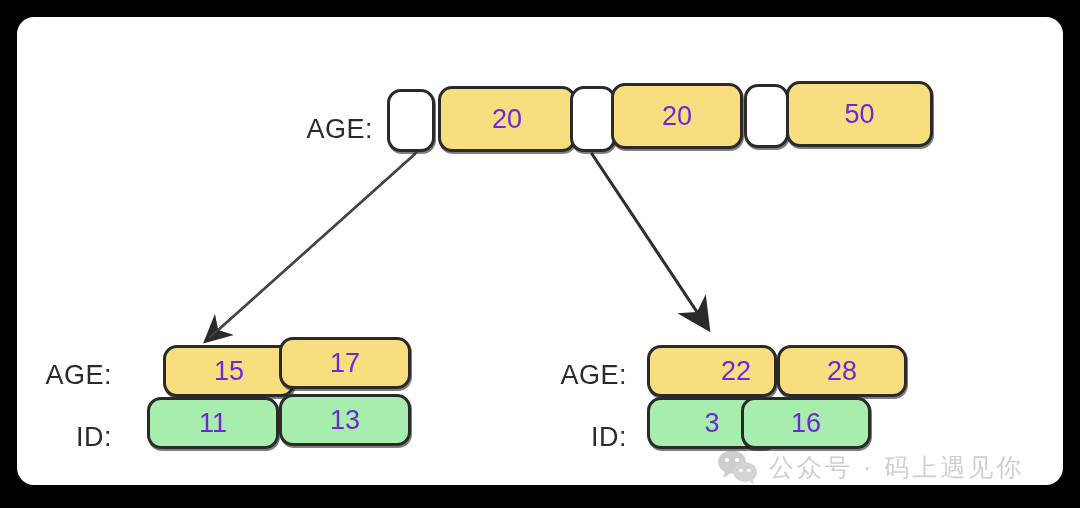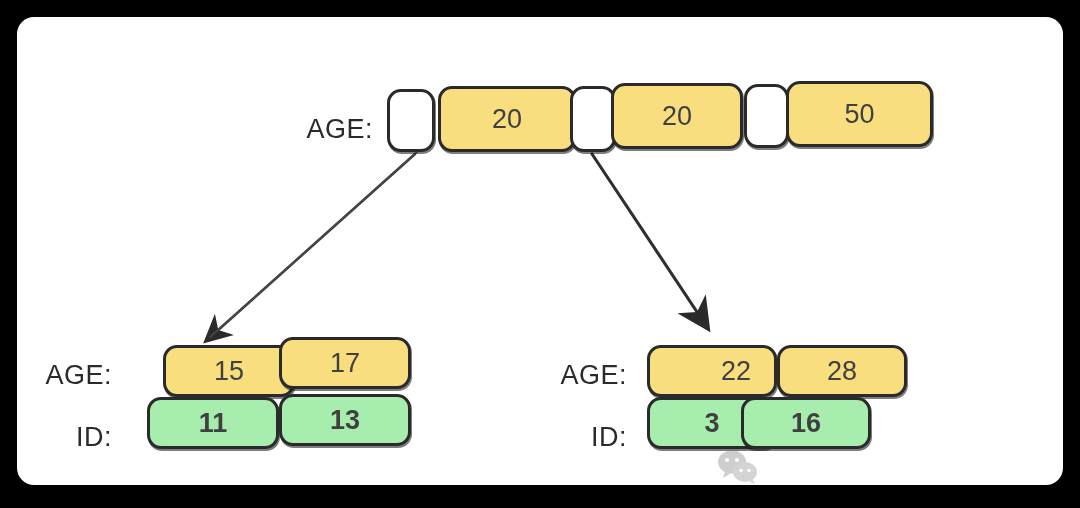--- a/index.html
+++ b/index.html
@@ -56,25 +56,25 @@
   
   .cell {
     position: absolute;
     box-sizing: border-box;
     border: 3px solid #2a2a2a;
     border-radius: 14px;
     display: flex;
     align-items: center;
     justify-content: center;
     font-size: 27px;
-    color: #404040;
+    color: #6d28d9;
     box-shadow: 1px 2px 0 rgba(20,20,20,0.55);
   }
   .cell.key   { background: #f8de7e; }
-  .cell.idval { background: #a7edad; font-weight: bold; }
+  .cell.idval { background: #a7edad; }
   .cell.ptr   { background: #ffffff; }
 
   
   #watermark {
     position: absolute;
     left: 700px;
     top: 432px;
     display: flex;
     align-items: center;
     gap: 10px;
@@ -147,16 +147,17 @@
       <svg class="wechat-icon" width="42" height="36" viewBox="0 0 42 36" xmlns="http://www.w3.org/2000/svg">
         <ellipse cx="15" cy="13" rx="14" ry="11.5" fill="#8d8d8d"></ellipse>
         <path d="M8,22 L6,29 L13,25 Z" fill="#8d8d8d"></path>
         <circle cx="10" cy="11" r="2.1" fill="#ffffff"></circle>
         <circle cx="20" cy="11" r="2.1" fill="#ffffff"></circle>
         <ellipse cx="28" cy="23" rx="12" ry="10" fill="#9a9a9a"></ellipse>
         <path d="M35,30 L38,35 L33,33 Z" fill="#9a9a9a"></path>
         <circle cx="24" cy="21.5" r="1.8" fill="#ffffff"></circle>
         <circle cx="32" cy="21.5" r="1.8" fill="#ffffff"></circle>
       </svg>
+      <div class="wm-text">公众号 · 码上遇见你</div>
     </div>
 
   </div>
 </div>
 
 </body></html>

